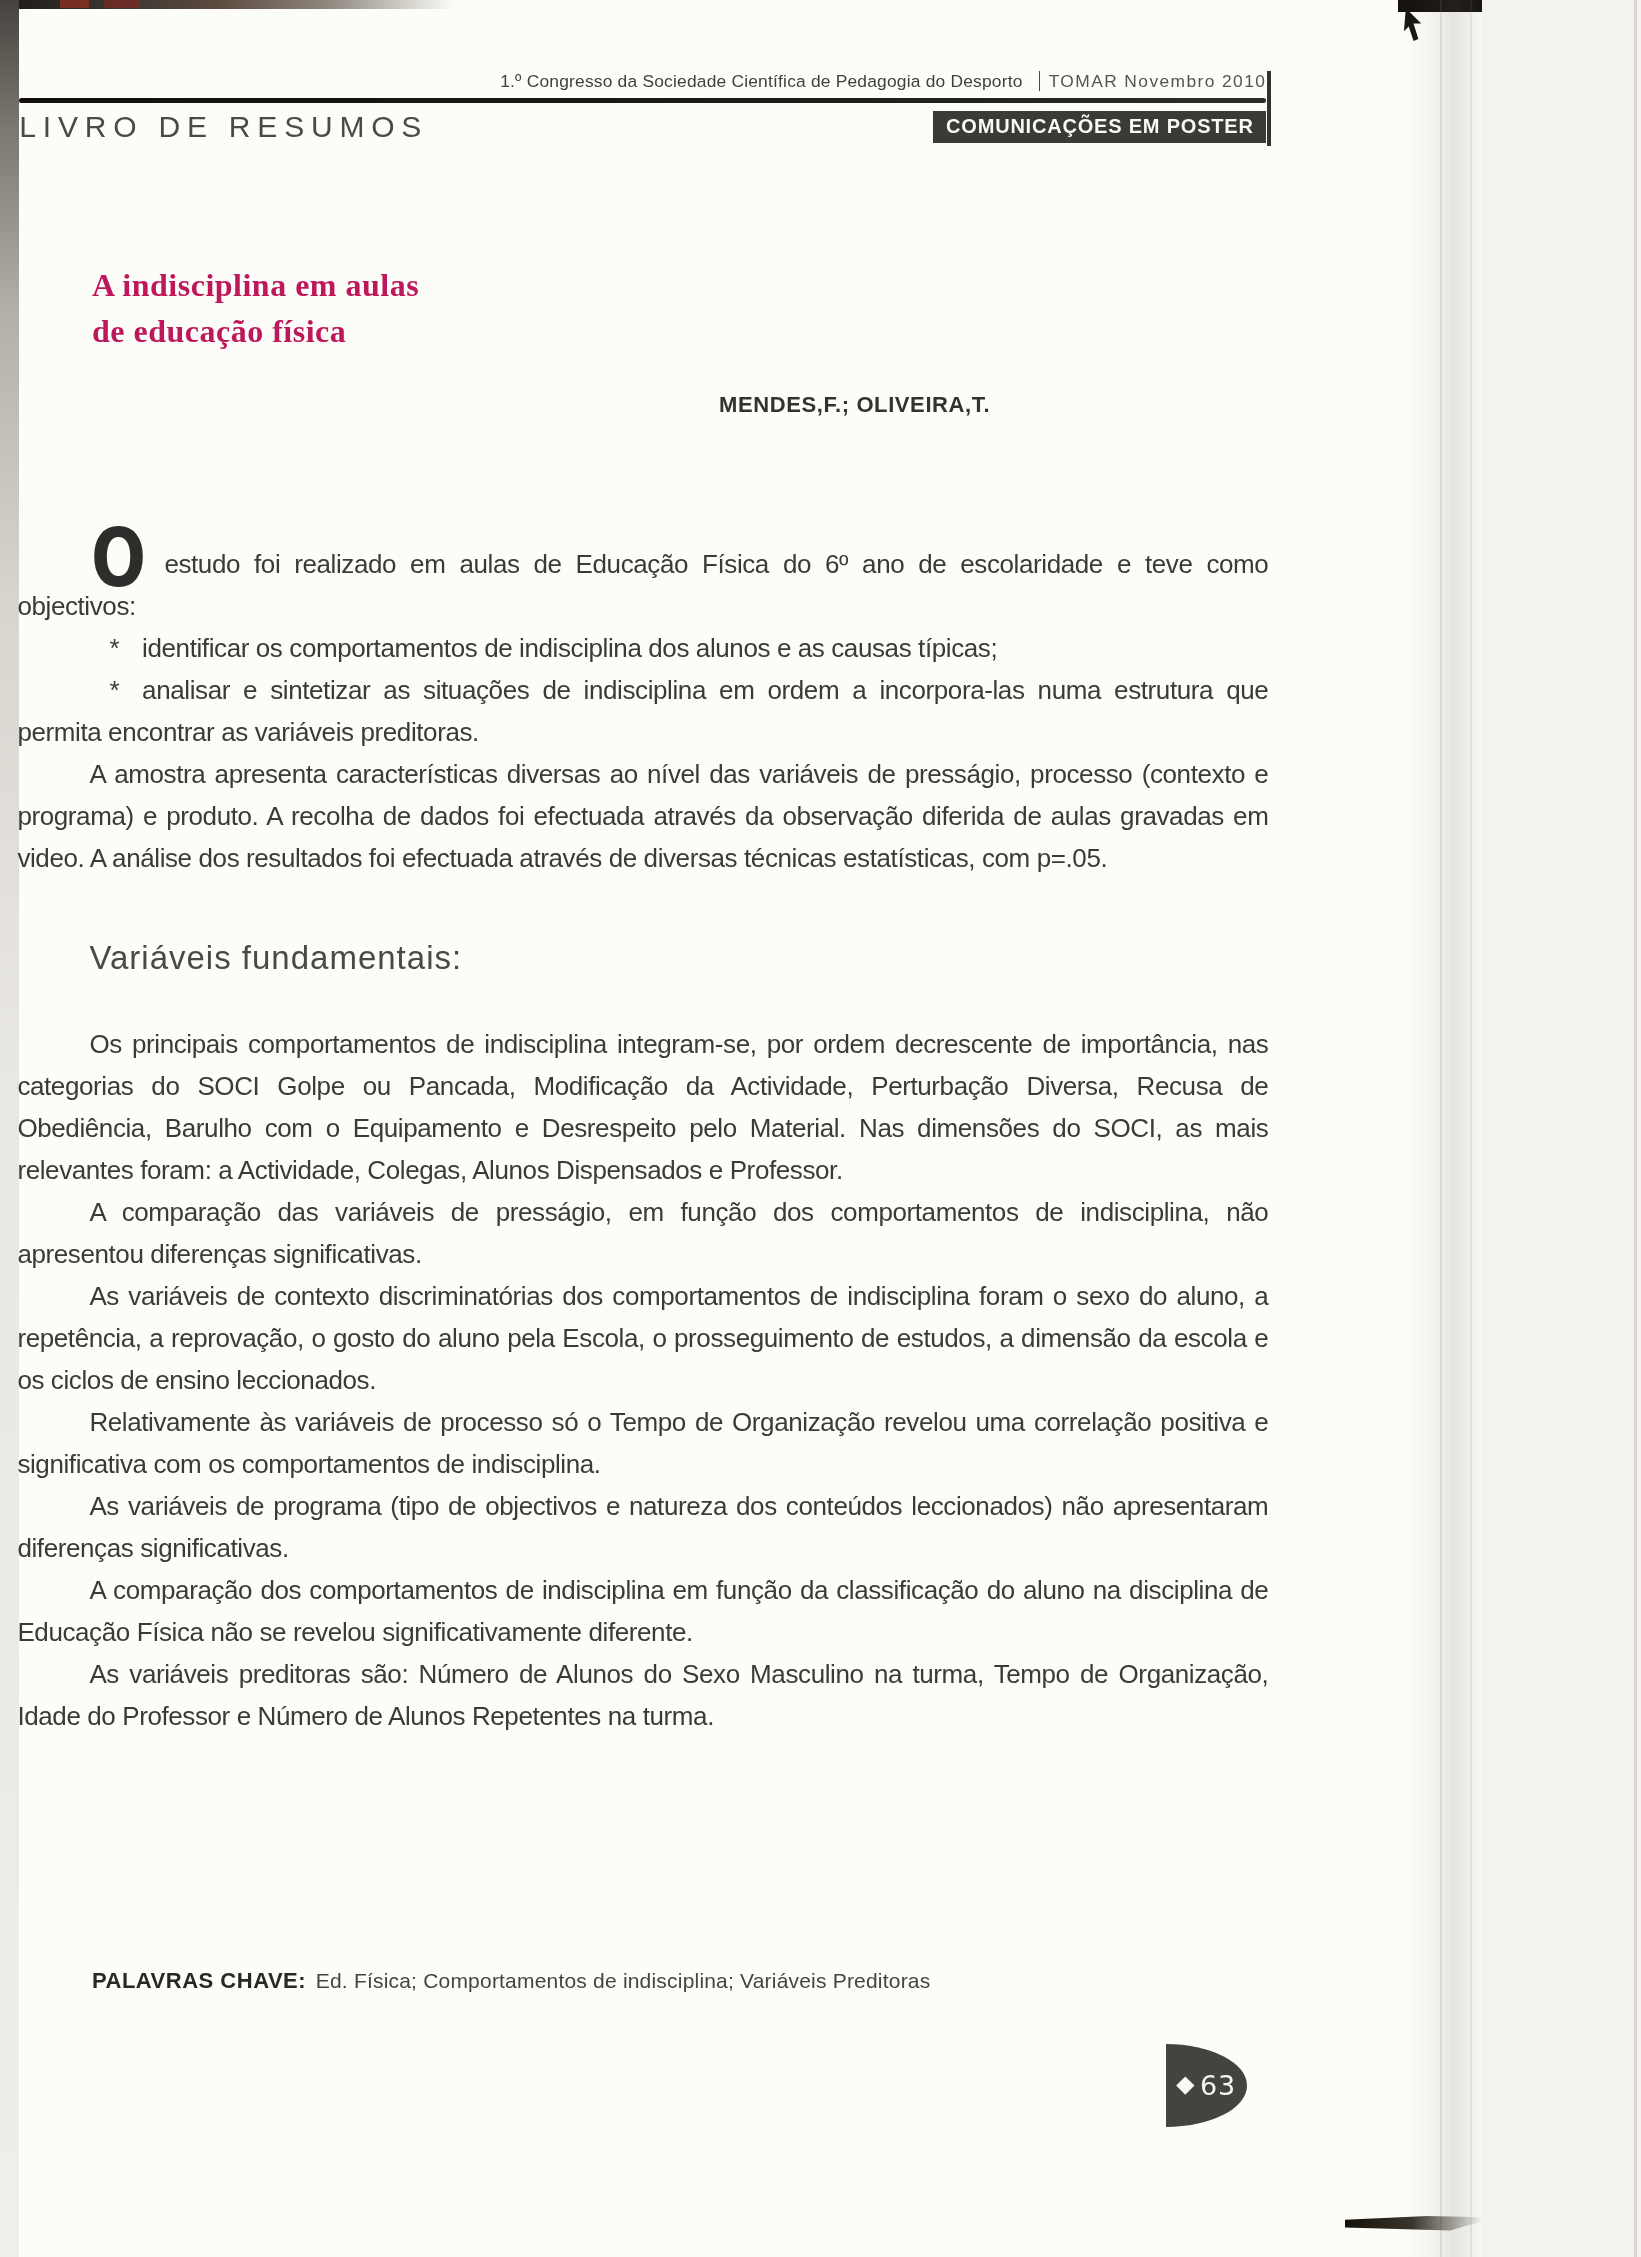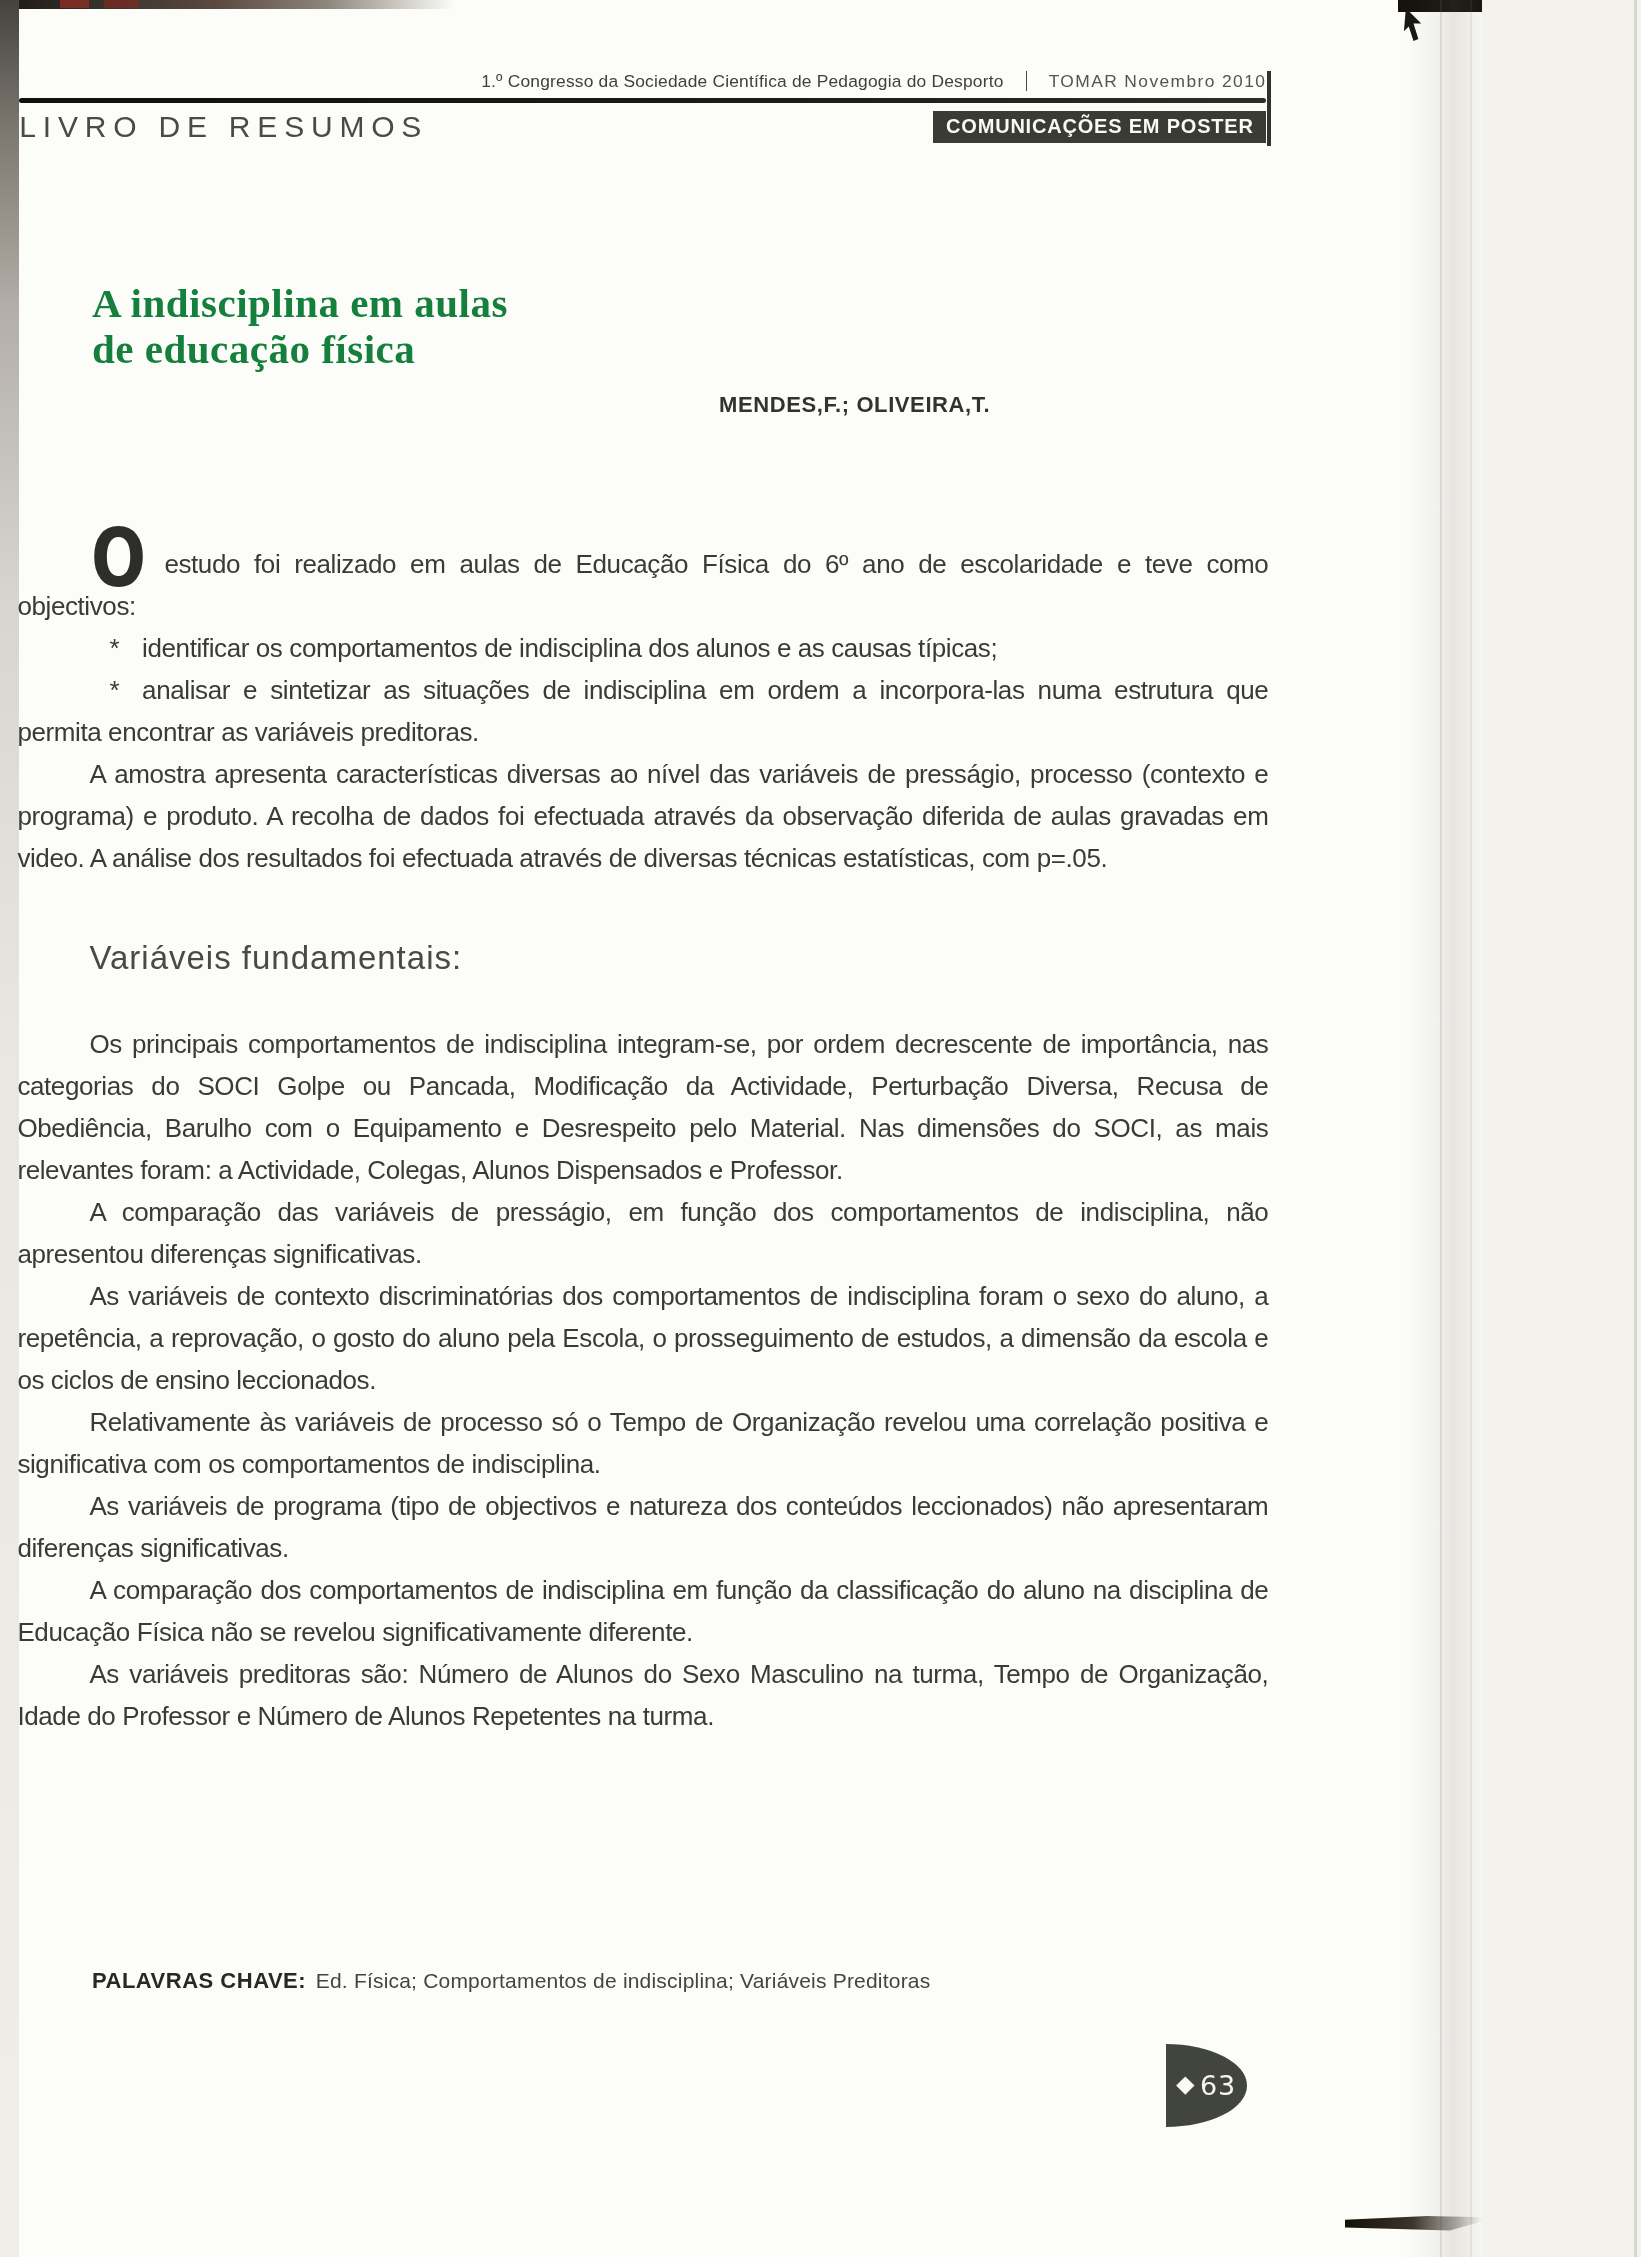--- a/index.html
+++ b/index.html
@@ -21,31 +21,31 @@
   .side-page{position:absolute;left:1482px;top:0;width:159px;height:2257px;background:#f3f2ec;}
   .side-page-line{position:absolute;left:1634px;top:0;width:2.9px;height:2257px;background:#d7d5cе;background:#d7d5ce;}
   .bottom-shadow{position:absolute;left:1345px;top:2216px;width:150px;height:15.4px;
     background:linear-gradient(to right,#131008 0%,#3a352d 45%,rgba(90,85,75,0) 92%);
     clip-path:polygon(0 25%,55% 0,100% 10%,70% 95%,0 75%);}
   .scan-mark{position:absolute;left:1402px;top:7.7px;width:25px;height:37px;}
 
   
   .hdr{position:absolute;left:19.3px;top:71px;width:1247px;}
   .hdr-line1{text-align:right;font-size:17.4px;color:#403f3b;letter-spacing:0.2px;white-space:nowrap;}
-  .hdr-meta{border-left:1.9px solid #4a4945;padding-left:22px;margin-left:22px;color:#56544f;letter-spacing:1.4px;text-align:right;}
+  .hdr-meta{border-left:1.9px solid #4a4945;padding-left:9px;margin-left:16px;color:#56544f;letter-spacing:1.4px;text-align:right;}
   .hdr-rule{margin-top:5.8px;height:4.8px;background:linear-gradient(to right,#11100e 0%,#1c1b18 60%,#2e2d29 100%);border-radius:2.9px;}
   .hdr-line2{margin-top:7.7px;display:flex;justify-content:space-between;align-items:center;gap:19.3px;}
   .livro{font-size:30px;color:#4b4a46;letter-spacing:6.8px;font-weight:400;}
   .badge{background:#3b3b36;color:#faf9f4;font-weight:700;font-size:20px;letter-spacing:0.8px;
          padding:3.9px 12.6px 4.8px 12.6px;white-space:nowrap;}
   .hdr-tick{position:absolute;left:1267px;top:71px;width:3.9px;height:75px;background:#33322e;}
 
   
-  .title{position:absolute;left:92px;top:253px;font-family:"Liberation Serif",serif;
-         font-weight:700;font-size:41px;line-height:46px;color:#15803d;letter-spacing:0.5px;}
+  .title{position:absolute;left:92px;top:241px;font-family:"Liberation Serif",serif;
+         font-weight:700;font-size:32px;line-height:46px;color:#be185d;letter-spacing:0.5px;}
   .authors{position:absolute;left:719px;top:392px;font-size:22px;font-weight:700;color:#32322f;letter-spacing:0.6px;}
 
   .bodytext{position:absolute;left:17.4px;top:543px;width:1251px;
             font-size:26px;line-height:42px;letter-spacing:-0.4px;text-align:justify;color:#3a3a38;}
   .bodytext p{margin:0;}
   .dropcap-box{float:left;width:147px;height:42px;position:relative;}
   .dropcap-glyph{position:absolute;left:74px;bottom:-5.8px;font-family:"DejaVu Sans",sans-serif;
                  font-weight:700;font-size:81px;line-height:.8;color:#2d2d2b;
                  transform:scaleX(.8);transform-origin:left bottom;}
   .bullet{text-indent:92px;}

